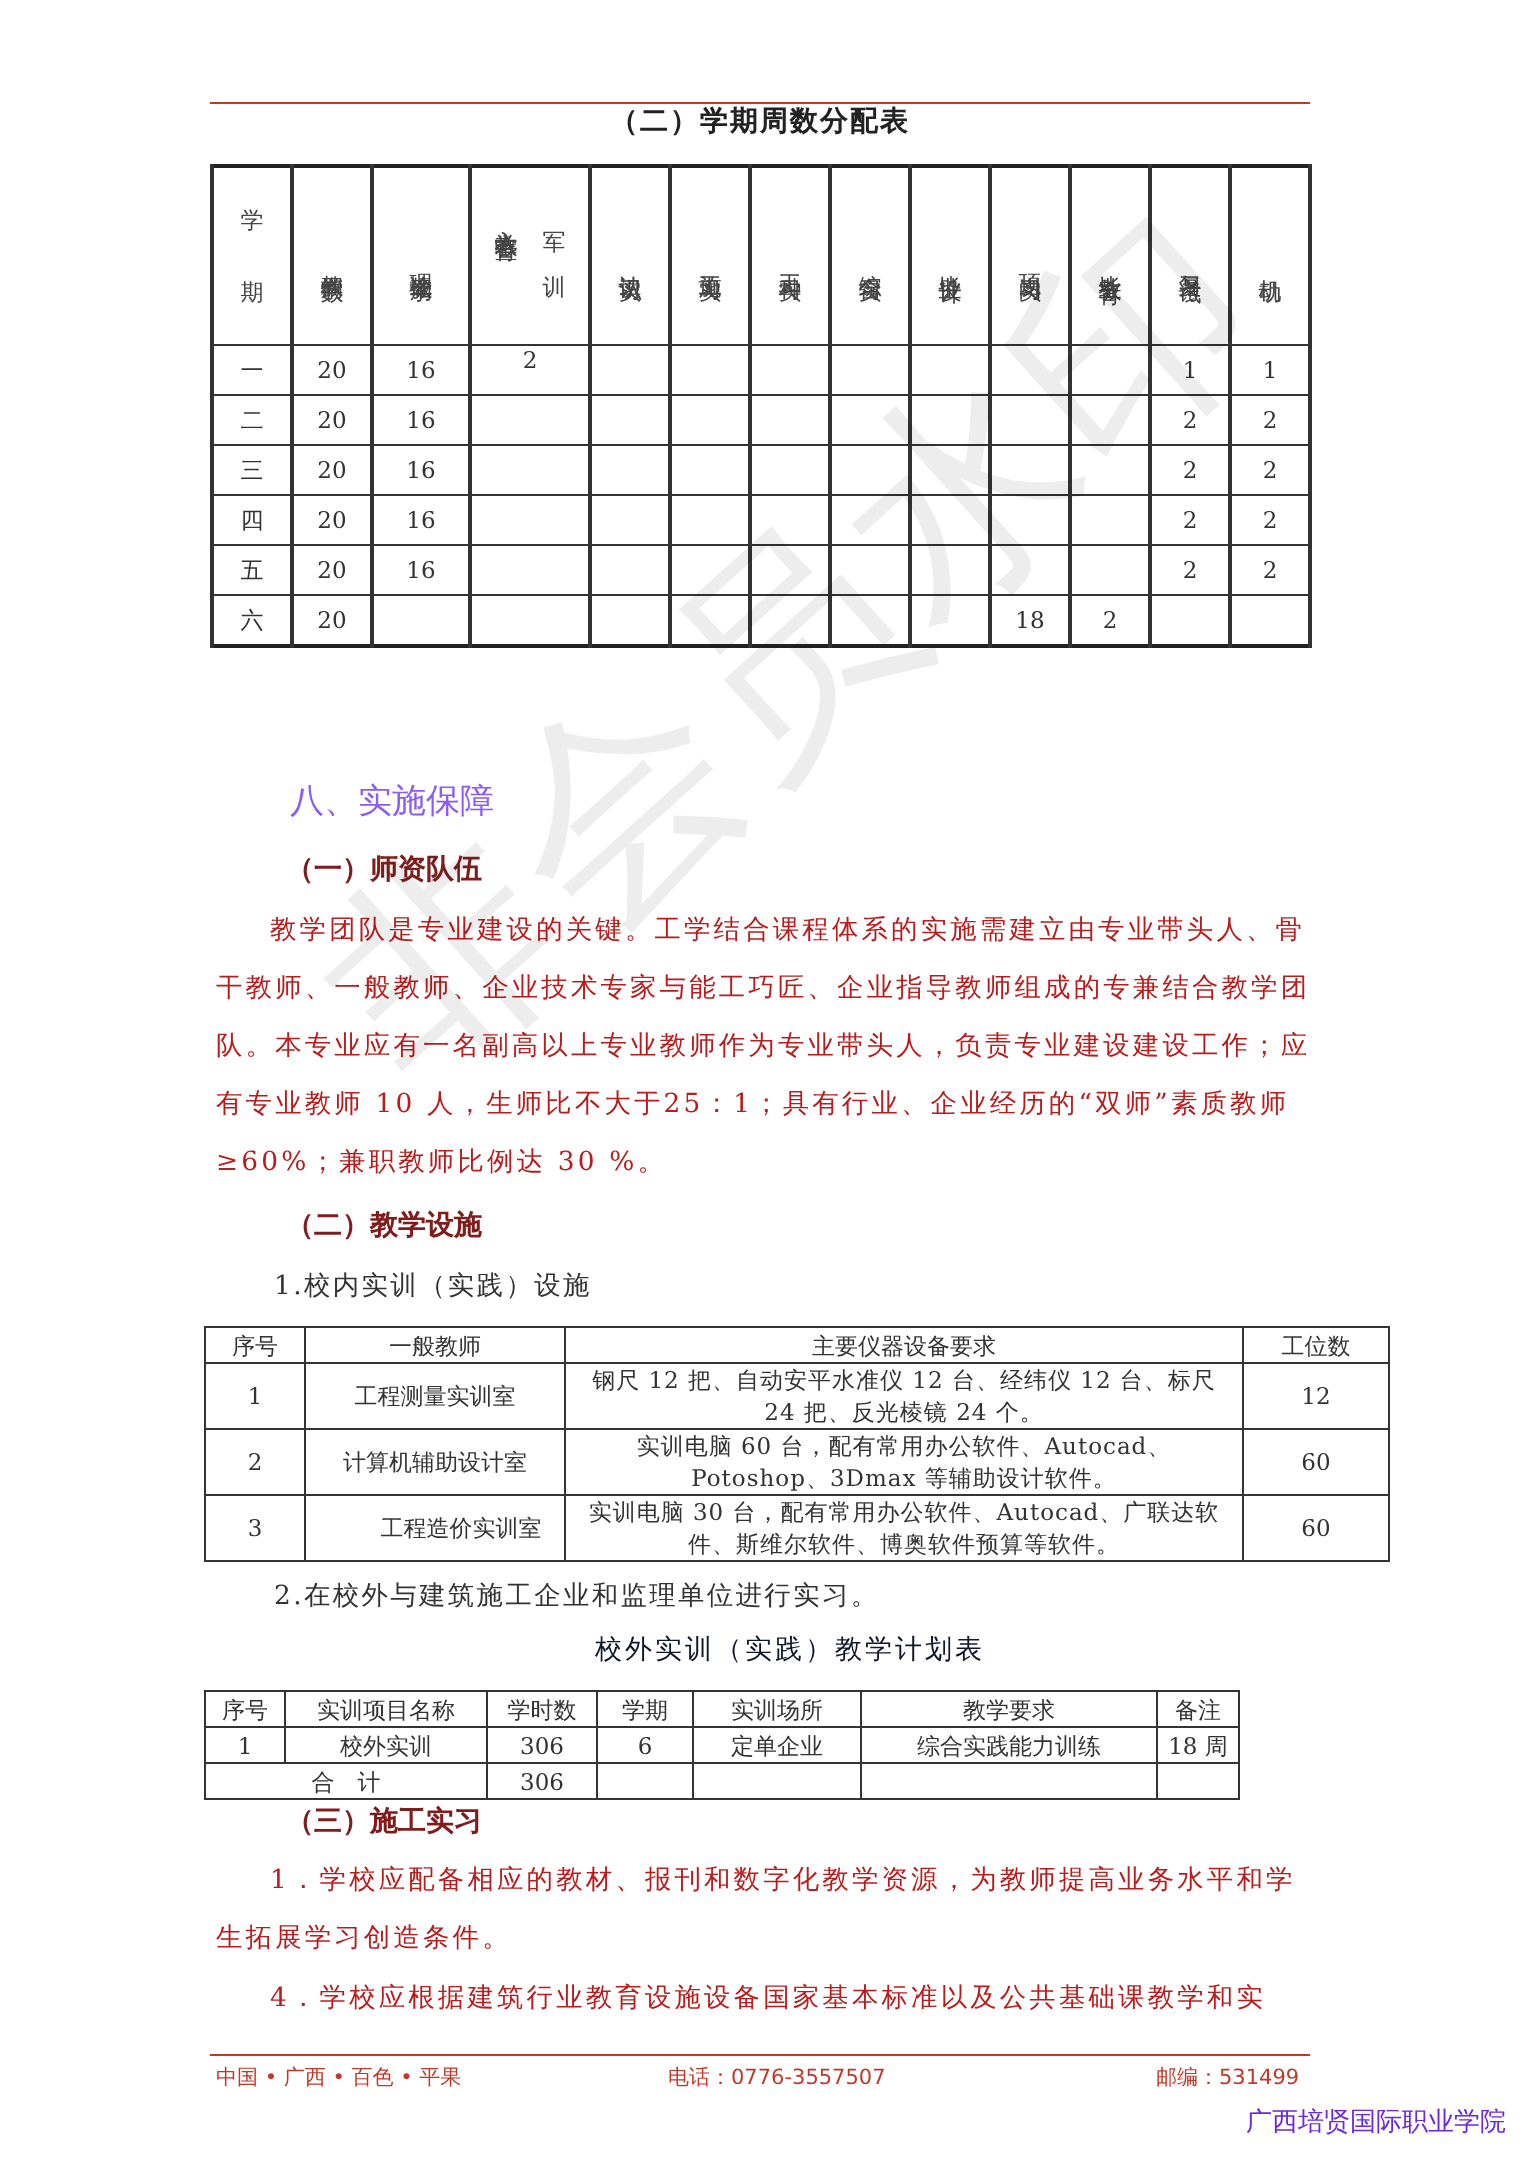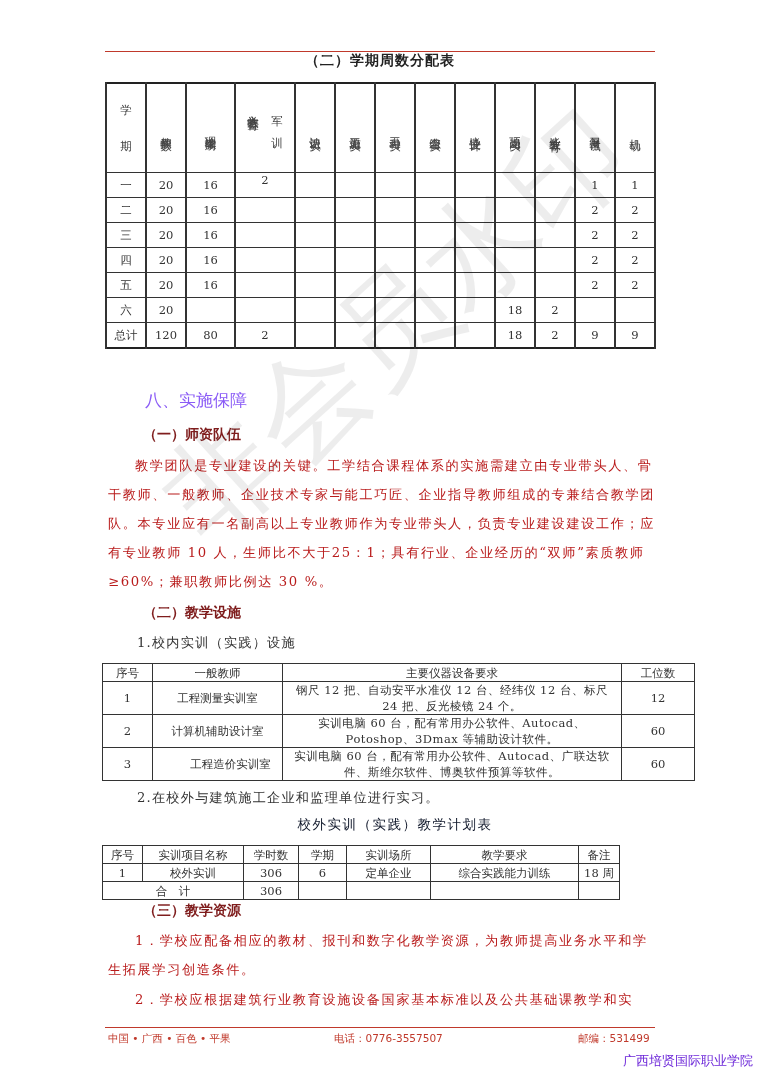--- a/index.html
+++ b/index.html
@@ -148,35 +148,20 @@
         <td></td>
         <td></td>
         <td></td>
         <td></td>
         <td></td>
         <td>18</td>
         <td>2</td>
         <td></td>
         <td></td>
       </tr>
-      <tr class="row">
-        <td>总计</td>
-        <td>120</td>
-        <td>80</td>
-        <td>2</td>
-        <td></td>
-        <td></td>
-        <td></td>
-        <td></td>
-        <td></td>
-        <td>18</td>
-        <td>2</td>
-        <td>9</td>
-        <td>9</td>
-      </tr>
     </tbody>
 </table>
 
 <div class="h1">八、实施保障</div>
 <div class="h2" style="left:143px;top:426px;">（一）师资队伍</div>
 <div class="para" style="top:451px;"><span class="indent"></span><span>教学团队是专业建设的关键。工学结合课程体系的实施需建立由专业带头人、骨干教师、一般教师、企业技术专家与能工巧匠、企业指导教师组成的专兼结合教学团队。本专业应有一名副高以上专业教师作为专业带头人，负责专业建设建设工作；应有专业教师 10 人，生师比不大于25：1；具有行业、企业经历的“双师”素质教师≥60%；兼职教师比例达 30 %。</span></div>
 <div class="h2" style="left:143px;top:604px;">（二）教学设施</div>
 <div class="line" style="left:137px;top:634px;">1.校内实训（实践）设施</div>
 
 <table id="t2">
@@ -197,21 +182,21 @@
       </tr>
       <tr>
         <td style="height: 32px;">2</td>
         <td style="height: 32px;">计算机辅助设计室</td>
         <td style="height: 32px; padding: 0px 6px; letter-spacing: 0.5px; text-align: center;">实训电脑 60 台，配有常用办公软件、Autocad、Potoshop、3Dmax 等辅助设计软件。</td>
         <td style="height: 32px;">60</td>
       </tr>
       <tr>
         <td style="height: 32px;">3</td>
         <td style="height: 32px; padding-left: 26px;">工程造价实训室</td>
-        <td style="height: 32px; padding: 0px 6px; letter-spacing: 0.5px;">实训电脑 60 台，配有常用办公软件、Autocad、广联达软件、斯维尔软件、博奥软件预算等软件。</td>
+        <td style="height: 32px; padding: 0px 6px; letter-spacing: 0.5px;">实训电脑 30 台，配有常用办公软件、Autocad、广联达软件、斯维尔软件、博奥软件预算等软件。</td>
         <td style="height: 32px;">60</td>
       </tr>
     </tbody>
 </table>
 
 <div class="line" style="left:137px;top:789px;">2.在校外与建筑施工企业和监理单位进行实习。</div>
 <div class="caption">校外实训（实践）教学计划表</div>
 
 <table id="t3">
   <tbody>
@@ -237,23 +222,23 @@
     <td colspan="2">合　计</td>
     <td>306</td>
     <td></td>
     <td></td>
     <td></td>
     <td></td>
   </tr>
 </tbody>
   </table>
 
-<div class="h2" style="left:143px;top:902px;">（三）教学资源</div>
+<div class="h2" style="left:143px;top:902px;">（三）施工实习</div>
 <div class="para" style="top:926px;"><span class="indent"></span><span>1．学校应配备相应的教材、报刊和数字化教学资源，为教师提高业务水平和学生拓展学习创造条件。</span></div>
-<div class="para" style="top:985px;"><span class="indent"></span><span>2．学校应根据建筑行业教育设施设备国家基本标准以及公共基础课教学和实</span></div>
+<div class="para" style="top:985px;"><span class="indent"></span><span>4．学校应根据建筑行业教育设施设备国家基本标准以及公共基础课教学和实</span></div>
 
 <div class="redline" style="top:1027px;"></div>
 <div class="footer" style="left:108px;">中国 • 广西 • 百色 • 平果</div>
 <div class="footer" style="left:334px;">电话：0776-3557507</div>
 <div class="footer" style="left:578px;text-align:right;">邮编：531499</div>
 <div class="school">广西培贤国际职业学院</div>
 
 <div class="watermark">非会员水印</div>
 
 </body></html>

